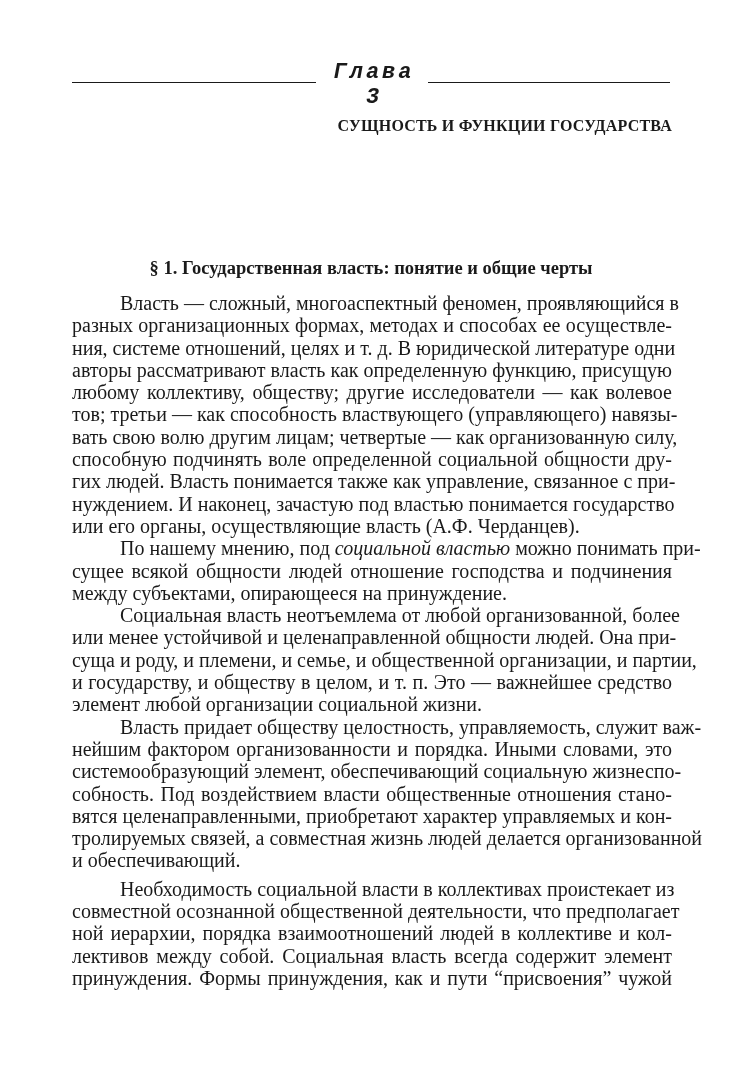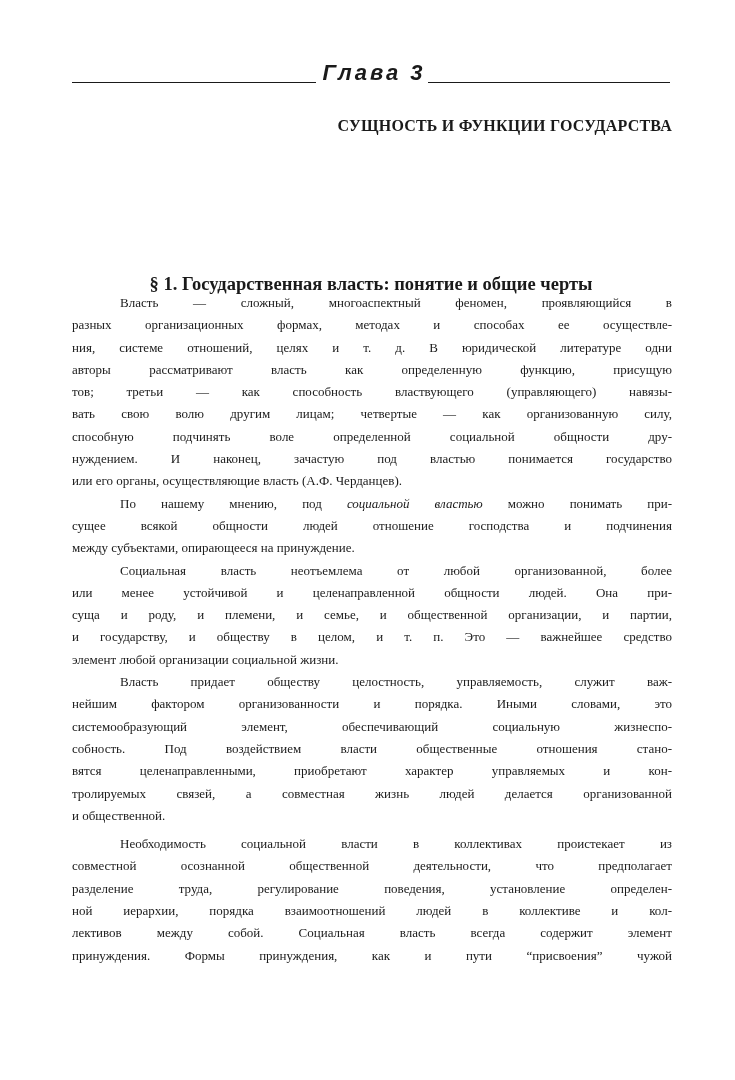--- a/index.html
+++ b/index.html
@@ -3,27 +3,27 @@
   <meta charset="utf-8">
   <style>
     html, body { margin: 0; padding: 0; background: #ffffff; }
     body { width: 735px; height: 1080px; position: relative; overflow: hidden; color: #1a1a1a; }
     .page { position: absolute; left: 70px; top: 0; width: 602px; }
     .chapter-row { position: absolute; top: 60px; left: 0; width: 602px; height: 30px; }
     .rule { position: absolute; top: 22px; height: 0; border-top: 1.6px solid #1a1a1a; }
     .rule.left { left: 2px; width: 244px; }
     .rule.right { left: 358px; width: 242px; }
     .chapter-label { position: absolute; left: 252px; top: 0; width: 104px; text-align: center;
-      font-family: Liberation Sans, sans-serif; font-style: italic; font-weight: bold; font-size: 22px; letter-spacing: 3px; }
+      font-family: Liberation Mono, monospace; font-style: italic; font-weight: bold; font-size: 22px; letter-spacing: 3px; }
     .chapter-title { position: absolute; top: 117px; left: 0; width: 602px; text-align: right;
       font-family: "Liberation Serif", serif; font-weight: bold; font-size: 16px; letter-spacing: 0.2px; }
     .section-title { position: absolute; top: 258px; left: 0; width: 602px; text-align: center;
-      font-family: "Liberation Serif", serif; font-weight: bold; font-size: 18.5px; margin-top: 16px; }
+      font-family: "Liberation Serif", serif; font-weight: bold; font-size: 18.5px; }
     .body-text { position: absolute; top: 292px; left: 2px; width: 600px;
-      font-family: "Liberation Serif", serif; font-size: 13px; line-height: 22.3px; }
+      font-family: "Liberation Serif", serif; font-size: 20px; line-height: 22.3px; }
     .line { display: block; white-space: nowrap; text-align: justify; text-align-last: justify; height: 22.3px; }
     .line.last { text-align-last: left; }
     .line.indent { padding-left: 48px; }
     .gap { height: 6px; }
     em { font-style: italic; }
   </style>
 </head>
 <body>
 
 <div class="page">
@@ -37,23 +37,25 @@
 
   <div class="section-title">§ 1. Государственная власть: понятие и общие черты</div>
 
   <div class="body-text">
 
     <div>
       <span class="line indent">Власть — сложный, многоаспектный феномен, проявляющийся в</span>
       <span class="line">разных организационных формах, методах и способах ее осуществле-</span>
       <span class="line">ния, системе отношений, целях и т. д. В юридической литературе одни</span>
       <span class="line">авторы рассматривают власть как определенную функцию, присущую</span>
+      <span class="line">любому коллективу, обществу; другие исследователи — как волевое</span>
       <span class="line">тов; третьи — как способность властвующего (управляющего) навязы-</span>
       <span class="line">вать свою волю другим лицам; четвертые — как организованную силу,</span>
       <span class="line">способную подчинять воле определенной социальной общности дру-</span>
+      <span class="line">гих людей. Власть понимается также как управление, связанное с при-</span>
       <span class="line">нуждением. И наконец, зачастую под властью понимается государство</span>
       <span class="line last">или его органы, осуществляющие власть (А.Ф. Черданцев).</span>
     </div>
 
     <div>
       <span class="line indent"><span>По нашему мнению, под </span><em>социальной властью</em><span> можно понимать при-</span></span>
       <span class="line">сущее всякой общности людей отношение господства и подчинения</span>
       <span class="line last">между субъектами, опирающееся на принуждение.</span>
     </div>
 
@@ -65,27 +67,26 @@
       <span class="line last">элемент любой организации социальной жизни.</span>
     </div>
 
     <div>
       <span class="line indent">Власть придает обществу целостность, управляемость, служит важ-</span>
       <span class="line">нейшим фактором организованности и порядка. Иными словами, это</span>
       <span class="line">системообразующий элемент, обеспечивающий социальную жизнеспо-</span>
       <span class="line">собность. Под воздействием власти общественные отношения стано-</span>
       <span class="line">вятся целенаправленными, приобретают характер управляемых и кон-</span>
       <span class="line">тролируемых связей, а совместная жизнь людей делается организованной</span>
-      <span class="line last">и общественной.</span>
+      <span class="line last">и обеспечивающий.</span>
     </div>
 
     <div class="gap"></div>
 
     <div>
       <span class="line indent">Необходимость социальной власти в коллективах проистекает из</span>
       <span class="line">совместной осознанной общественной деятельности, что предполагает</span>
-      <span class="line">разделение труда, регулирование поведения, установление определен-</span>
       <span class="line">ной иерархии, порядка взаимоотношений людей в коллективе и кол-</span>
       <span class="line">лективов между собой. Социальная власть всегда содержит элемент</span>
       <span class="line">принуждения. Формы принуждения, как и пути “присвоения” чужой</span>
     </div>
   </div>
 </div>
 
 </body></html>

